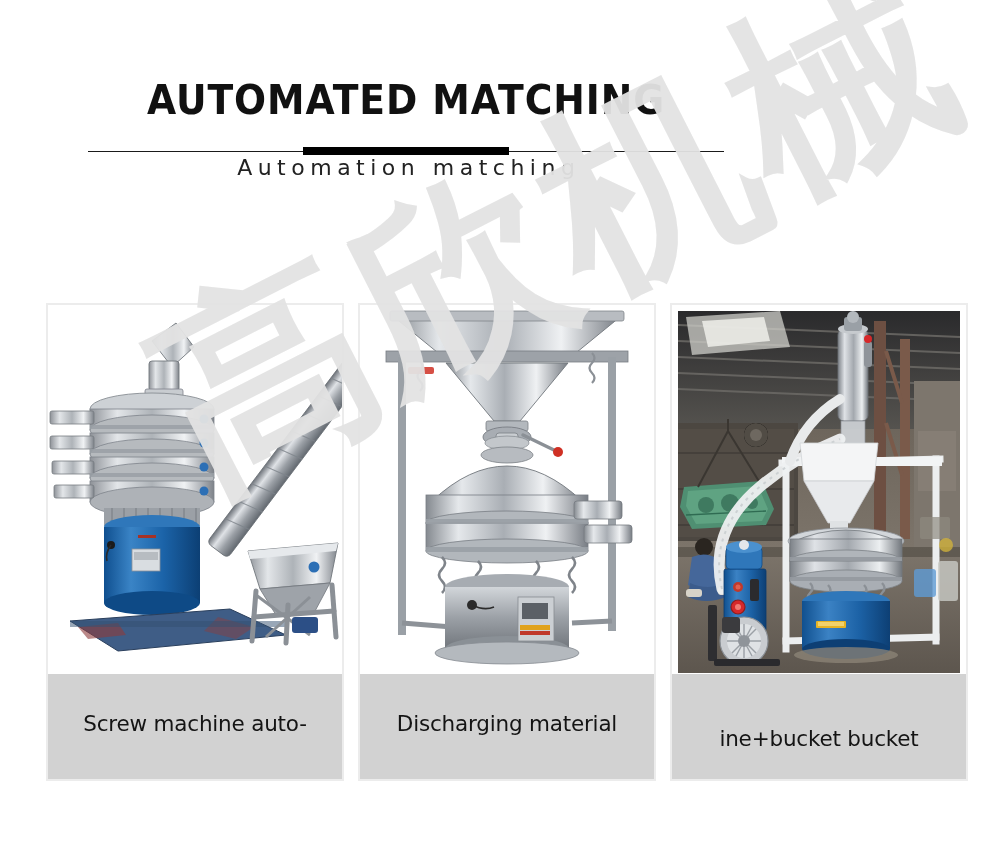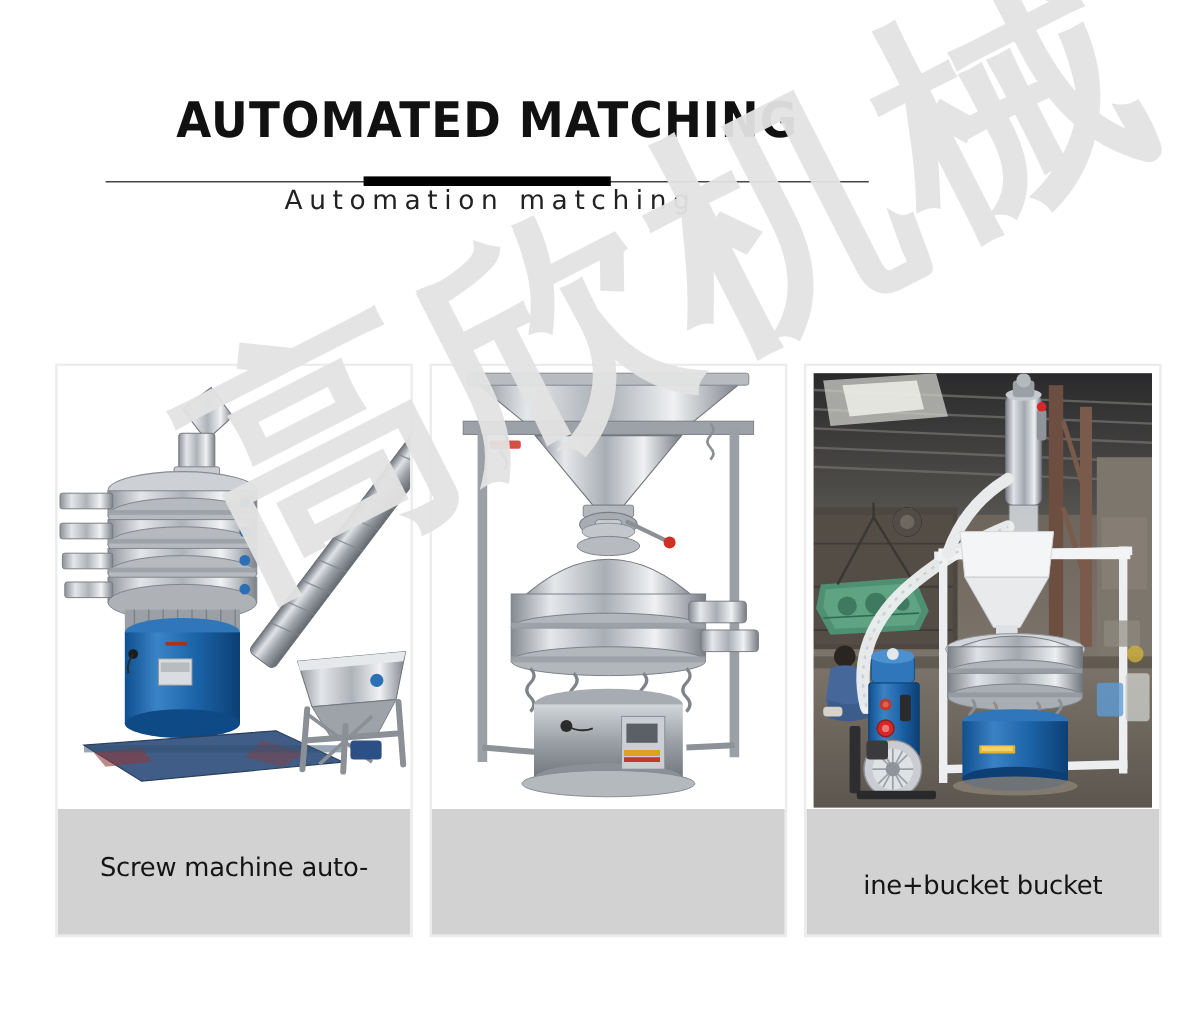--- a/index.html
+++ b/index.html
@@ -391,21 +391,21 @@
           <rect x="158" y="292" width="36" height="44" fill="#cbcfd3" stroke="#878c92" stroke-width="0.8"></rect>
           <rect x="162" y="298" width="26" height="16" fill="#5b6066"></rect>
           <rect x="160" y="320" width="30" height="5" fill="#e0a21c"></rect>
           <rect x="160" y="326" width="30" height="4" fill="#c0392b"></rect>
           <circle cx="112" cy="300" r="5" fill="#2b2b2b"></circle>
           <path d="M112 300 q12 6 22 2" fill="none" stroke="#2b2b2b" stroke-width="1.6"></path>
         </svg>
       </div>
       <div class="card-caption">
         <div class="caption-text">
-          <br>
+          <span>Discharging material</span><br>
         </div>
       </div>
     </div>
 
     <div class="card">
       <div class="card-media">
         <div class="photo3">
           <svg class="ill" viewBox="0 0 282 362" preserveAspectRatio="none">
             <defs>
               <linearGradient id="wall3" x1="0" y1="0" x2="0" y2="1">

